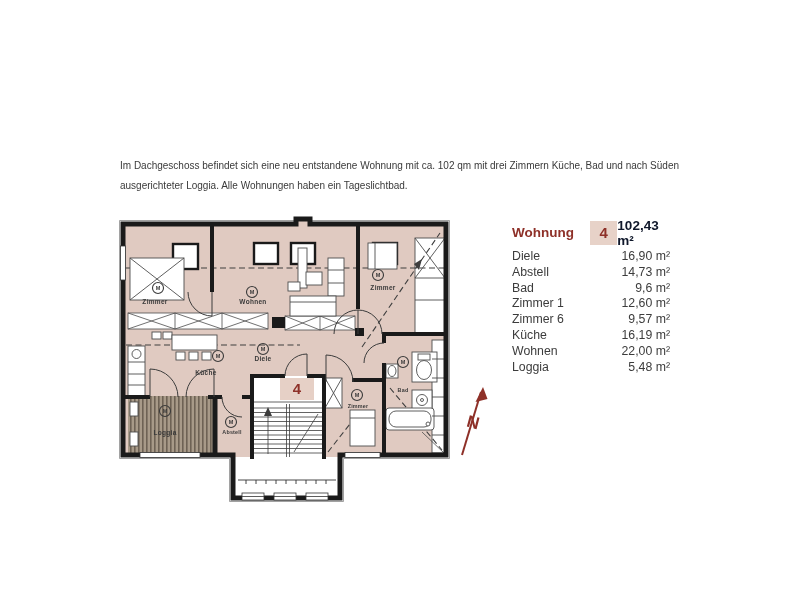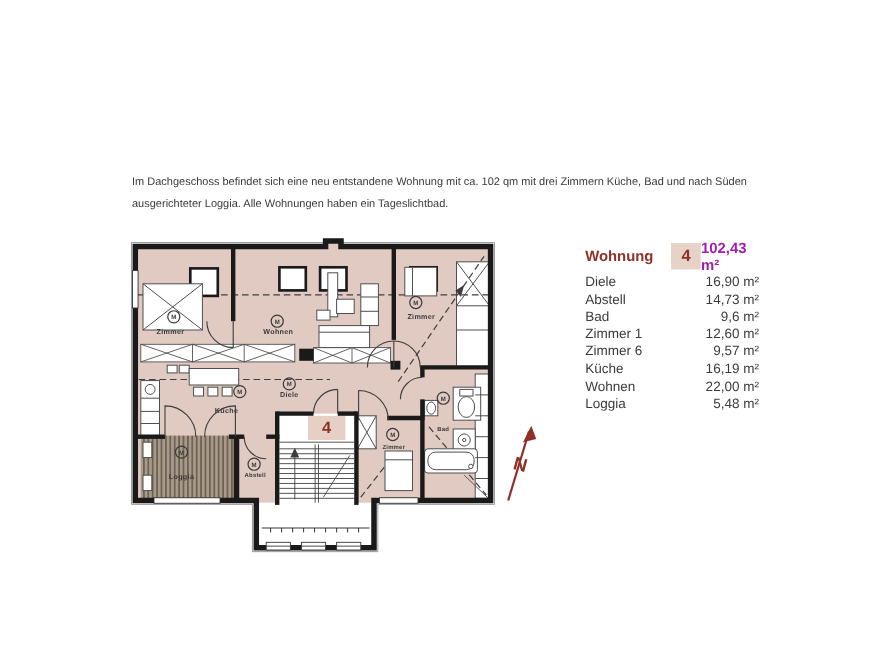--- a/index.html
+++ b/index.html
@@ -5,32 +5,32 @@
   html,body{margin:0;padding:0;background:#fff;}
   .page{
     position:relative;width:800px;height:600px;background:#ffffff;
     font-family:"Liberation Sans",sans-serif;overflow:hidden;
   }
   .intro{
     position:absolute;left:120px;top:146px;width:582px;
     font-size:10px;line-height:20px;color:#3a3a3a;
   }
   .plan-wrap{position:absolute;left:110px;top:212px;width:390px;height:296px;}
-  .area-table{position:absolute;left:532px;top:220px;width:158px;}
+  .area-table{position:absolute;left:512px;top:220px;width:158px;}
   .t-head{
     display:flex;align-items:center;height:25px;margin-bottom:4px;
     font-size:13.5px;font-weight:bold;color:#8e3028;
   }
   .t-head .t-label{flex:0 0 auto;}
   .t-badge{
     margin-left:16px;width:32px;height:24px;background:#e7d2c8;
     display:flex;align-items:center;justify-content:center;
     font-size:15px;font-weight:bold;color:#8e3028;
   }
-  .t-total{margin-left:auto;font-size:13.5px;font-weight:bold;color:#a21caf;}
+  .t-total{margin-left:auto;font-size:13.5px;font-weight:bold;color:#0f172a;}
   .t-row{
     display:flex;justify-content:space-between;
     font-size:12.3px;line-height:15.8px;color:#3c3c3c;
   }
   svg text{font-family:"Liberation Sans",sans-serif;}
   .room-label{font-size:6.5px;font-weight:bold;fill:#3a3a3a;letter-spacing:.3px;}
   .room-label-sm{font-size:5.4px;font-weight:bold;fill:#3a3a3a;letter-spacing:.2px;}
   .det-letter{font-size:5.5px;fill:#3a3a3a;font-weight:bold;}
 </style>
 </head>

